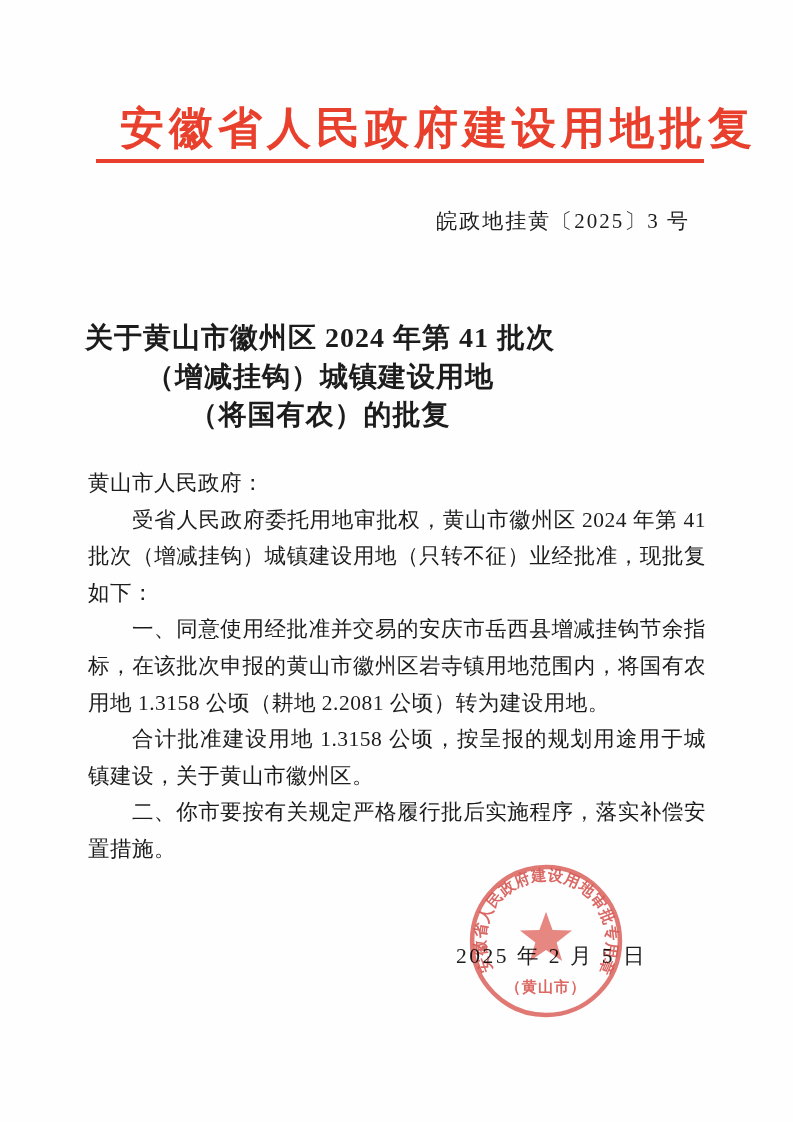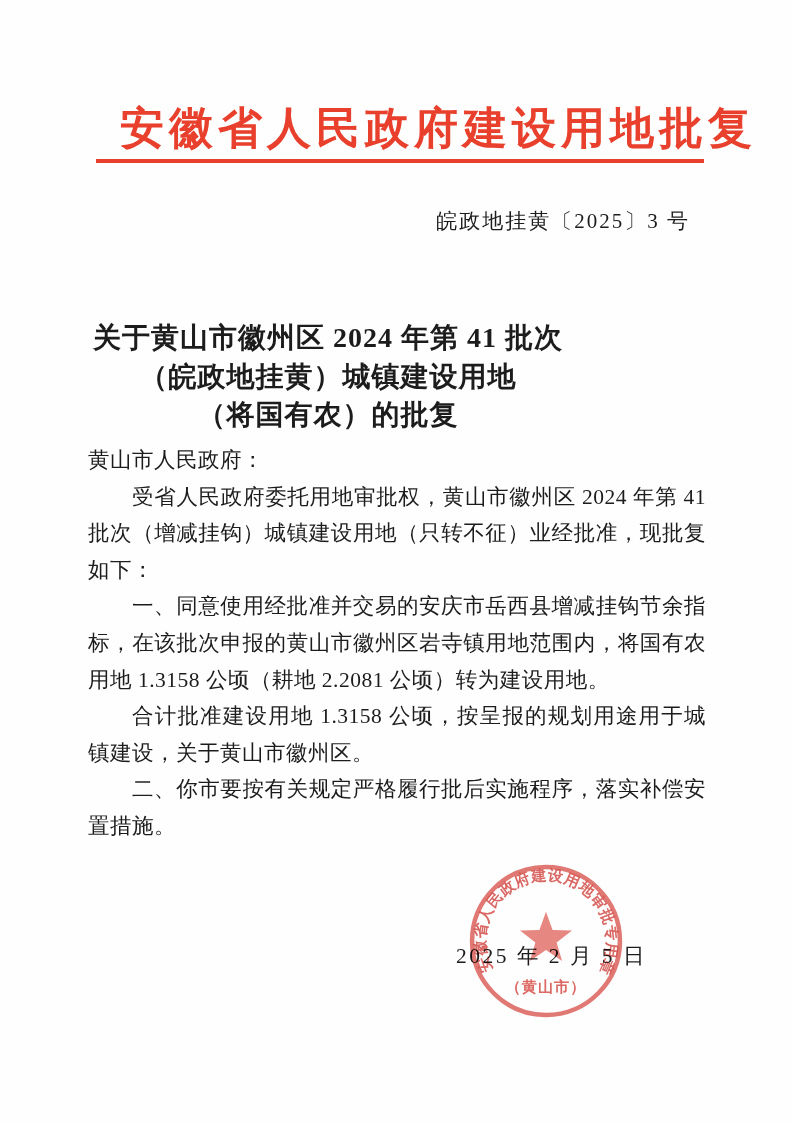--- a/index.html
+++ b/index.html
@@ -24,27 +24,27 @@
     position:absolute;top:159px;left:96px;width:608px;height:4px;
     background:#e8402c;
   }
   .docno{
     position:absolute;top:206px;right:103px;
     font-size:21px;line-height:30px;
     letter-spacing:2px;
     white-space:nowrap;
   }
   .subject{
-    position:absolute;top:319px;left:8px;width:640px;
+    position:absolute;top:319px;left:0;width:640px;
     text-align:center;
     font-size:28px;line-height:38.5px;font-weight:700;
     letter-spacing:1px;
   }
   .bodytext{
-    position:absolute;top:442px;left:88px;width:618px;
+    position:absolute;top:465px;left:88px;width:618px;
     font-size:21.5px;line-height:36.6px;
     letter-spacing:0.5px;
     font-family:Liberation Serif, serif;
   }
   .bline{min-height:36.6px;white-space:nowrap;}
   .bline.fill{
     white-space:normal;
     text-align:justify;
     text-align-last:justify;
     text-justify:inter-character;
@@ -86,21 +86,21 @@
 <div class="page">
 
   <h1 class="letterhead">安徽省人民政府建设用地批复</h1>
 
   <div class="rule"></div>
 
   <div class="docno">皖政地挂黄〔2025〕3 号</div>
 
   <div class="subject">
     <div>关于黄山市徽州区 2024 年第 41 批次</div>
-    <div>（皖政地挂黄）城镇建设用地</div>
+    <div>（增减挂钩）城镇建设用地</div>
     <div>（将国有农）的批复</div>
   </div>
 
   <div class="bodytext">
     <div class="bline">黄山市人民政府：</div>
     <div class="bline indent fill">受省人民政府委托用地审批权，黄山市徽州区 2024 年第 41</div>
     <div class="bline fill">批次（增减挂钩）城镇建设用地（只转不征）业经批准，现批复</div>
     <div class="bline">如下：</div>
     <div class="bline indent fill">一、同意使用经批准并交易的安庆市岳西县增减挂钩节余指</div>
     <div class="bline fill">标，在该批次申报的黄山市徽州区岩寺镇用地范围内，将国有农</div>

